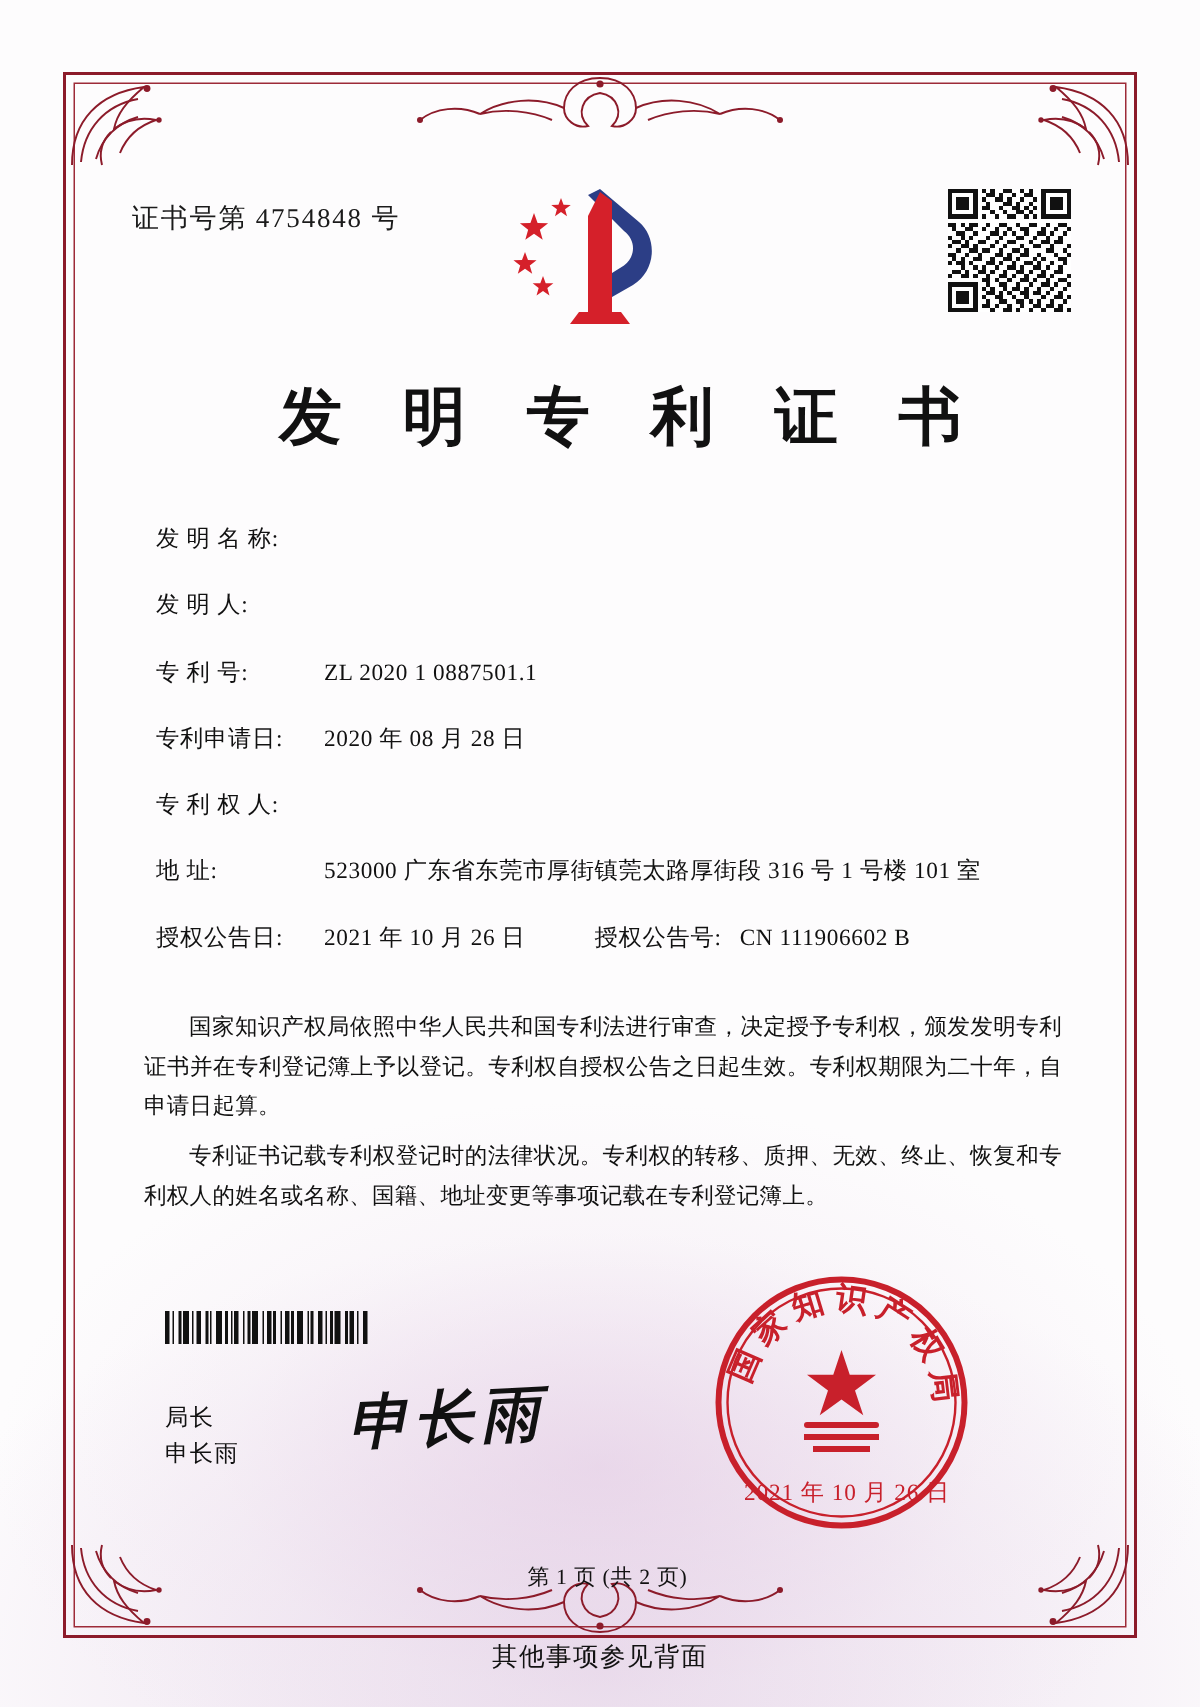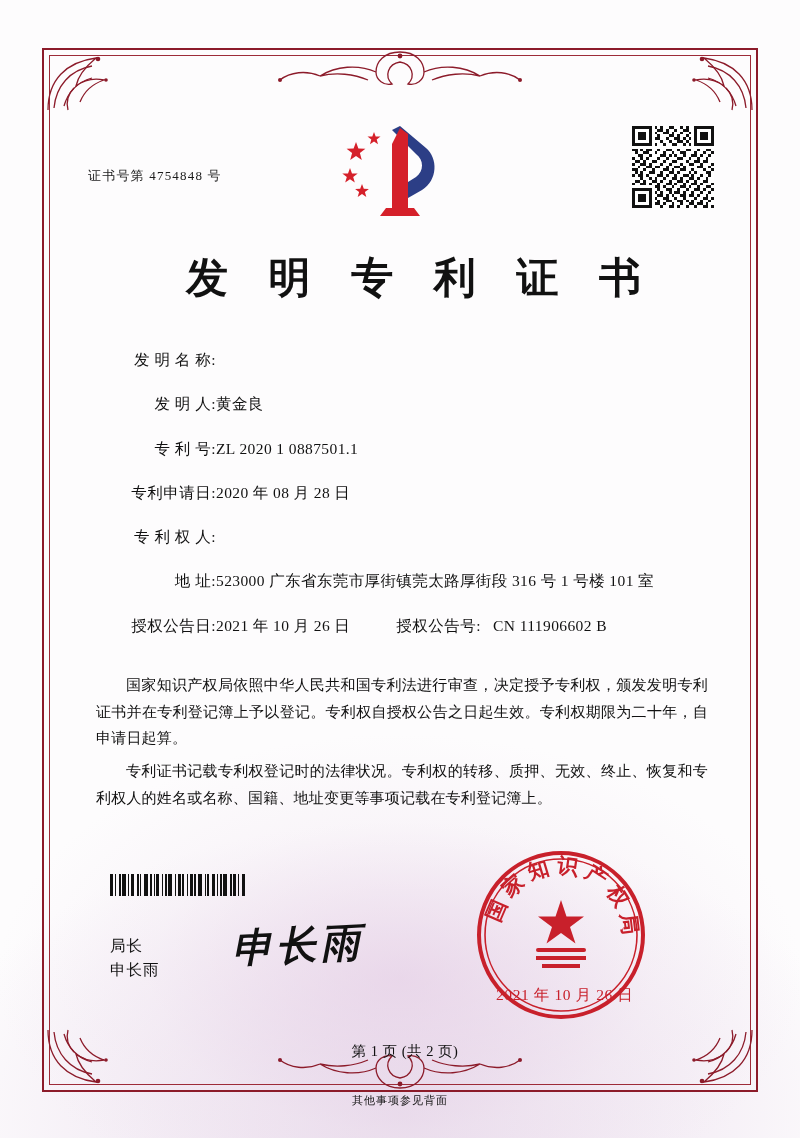--- a/index.html
+++ b/index.html
@@ -76,25 +76,24 @@
     height: 46px;
     color: #8c1b2a;
   }
   .bottom-flourish svg { width: 100%; height: 100%; display: block; }
 
   
   .cert-number {
     position: absolute;
     left: 88px;
     top: 133px;
-    font-size: 13px;
+    font-size: 18px;
     letter-spacing: 1.2px;
     color: #1b1b1b;
     white-space: nowrap;
-    margin-top: 34px;
   }
 
   .logo {
     position: absolute;
     left: 50%;
     top: 120px;
     transform: translateX(-50%);
     width: 132px;
     height: 104px;
   }
@@ -136,21 +135,20 @@
     align-items: flex-start;
     margin-bottom: 21px;
     font-size: 15.5px;
     line-height: 1.5;
   }
   .flabel {
     flex: 0 0 112px;
     color: #111;
     letter-spacing: 0.5px;
     white-space: nowrap;
-    text-align: right;
   }
   .fvalue {
     flex: 1 1 auto;
     color: #111;
     letter-spacing: 0.4px;
   }
 
   .frow.dual .fvalue { flex: 0 0 auto; }
   .dual-gap { flex: 0 0 46px; }
   .dual-label {
@@ -253,21 +251,21 @@
     color: #111;
     letter-spacing: 0.5px;
     margin-left: 10px;
   }
   .footnote {
     position: absolute;
     left: 0;
     right: 0;
     top: 1093px;
     text-align: center;
-    font-size: 11px;
+    font-size: 17px;
     color: #111;
     letter-spacing: 1px;
   }
 </style>
 </head>
 <body>
 
 <div class="page">
 
   <div class="border-outer"></div>
@@ -591,21 +589,20 @@
   <div class="doc-title">发 明 专 利 证 书</div>
 
   <div class="fields">
 
     <div class="frow">
       <div class="flabel">发 明 名 称:</div>
     </div>
 
     <div class="frow">
       <div class="flabel">发 明 人:</div>
-      <div class="fvalue">黄金良</div>
     </div>
 
     <div class="frow">
       <div class="flabel">专 利 号:</div>
       <div class="fvalue">ZL 2020 1 0887501.1</div>
     </div>
 
     <div class="frow">
       <div class="flabel">专利申请日:</div>
       <div class="fvalue">2020 年 08 月 28 日</div>

